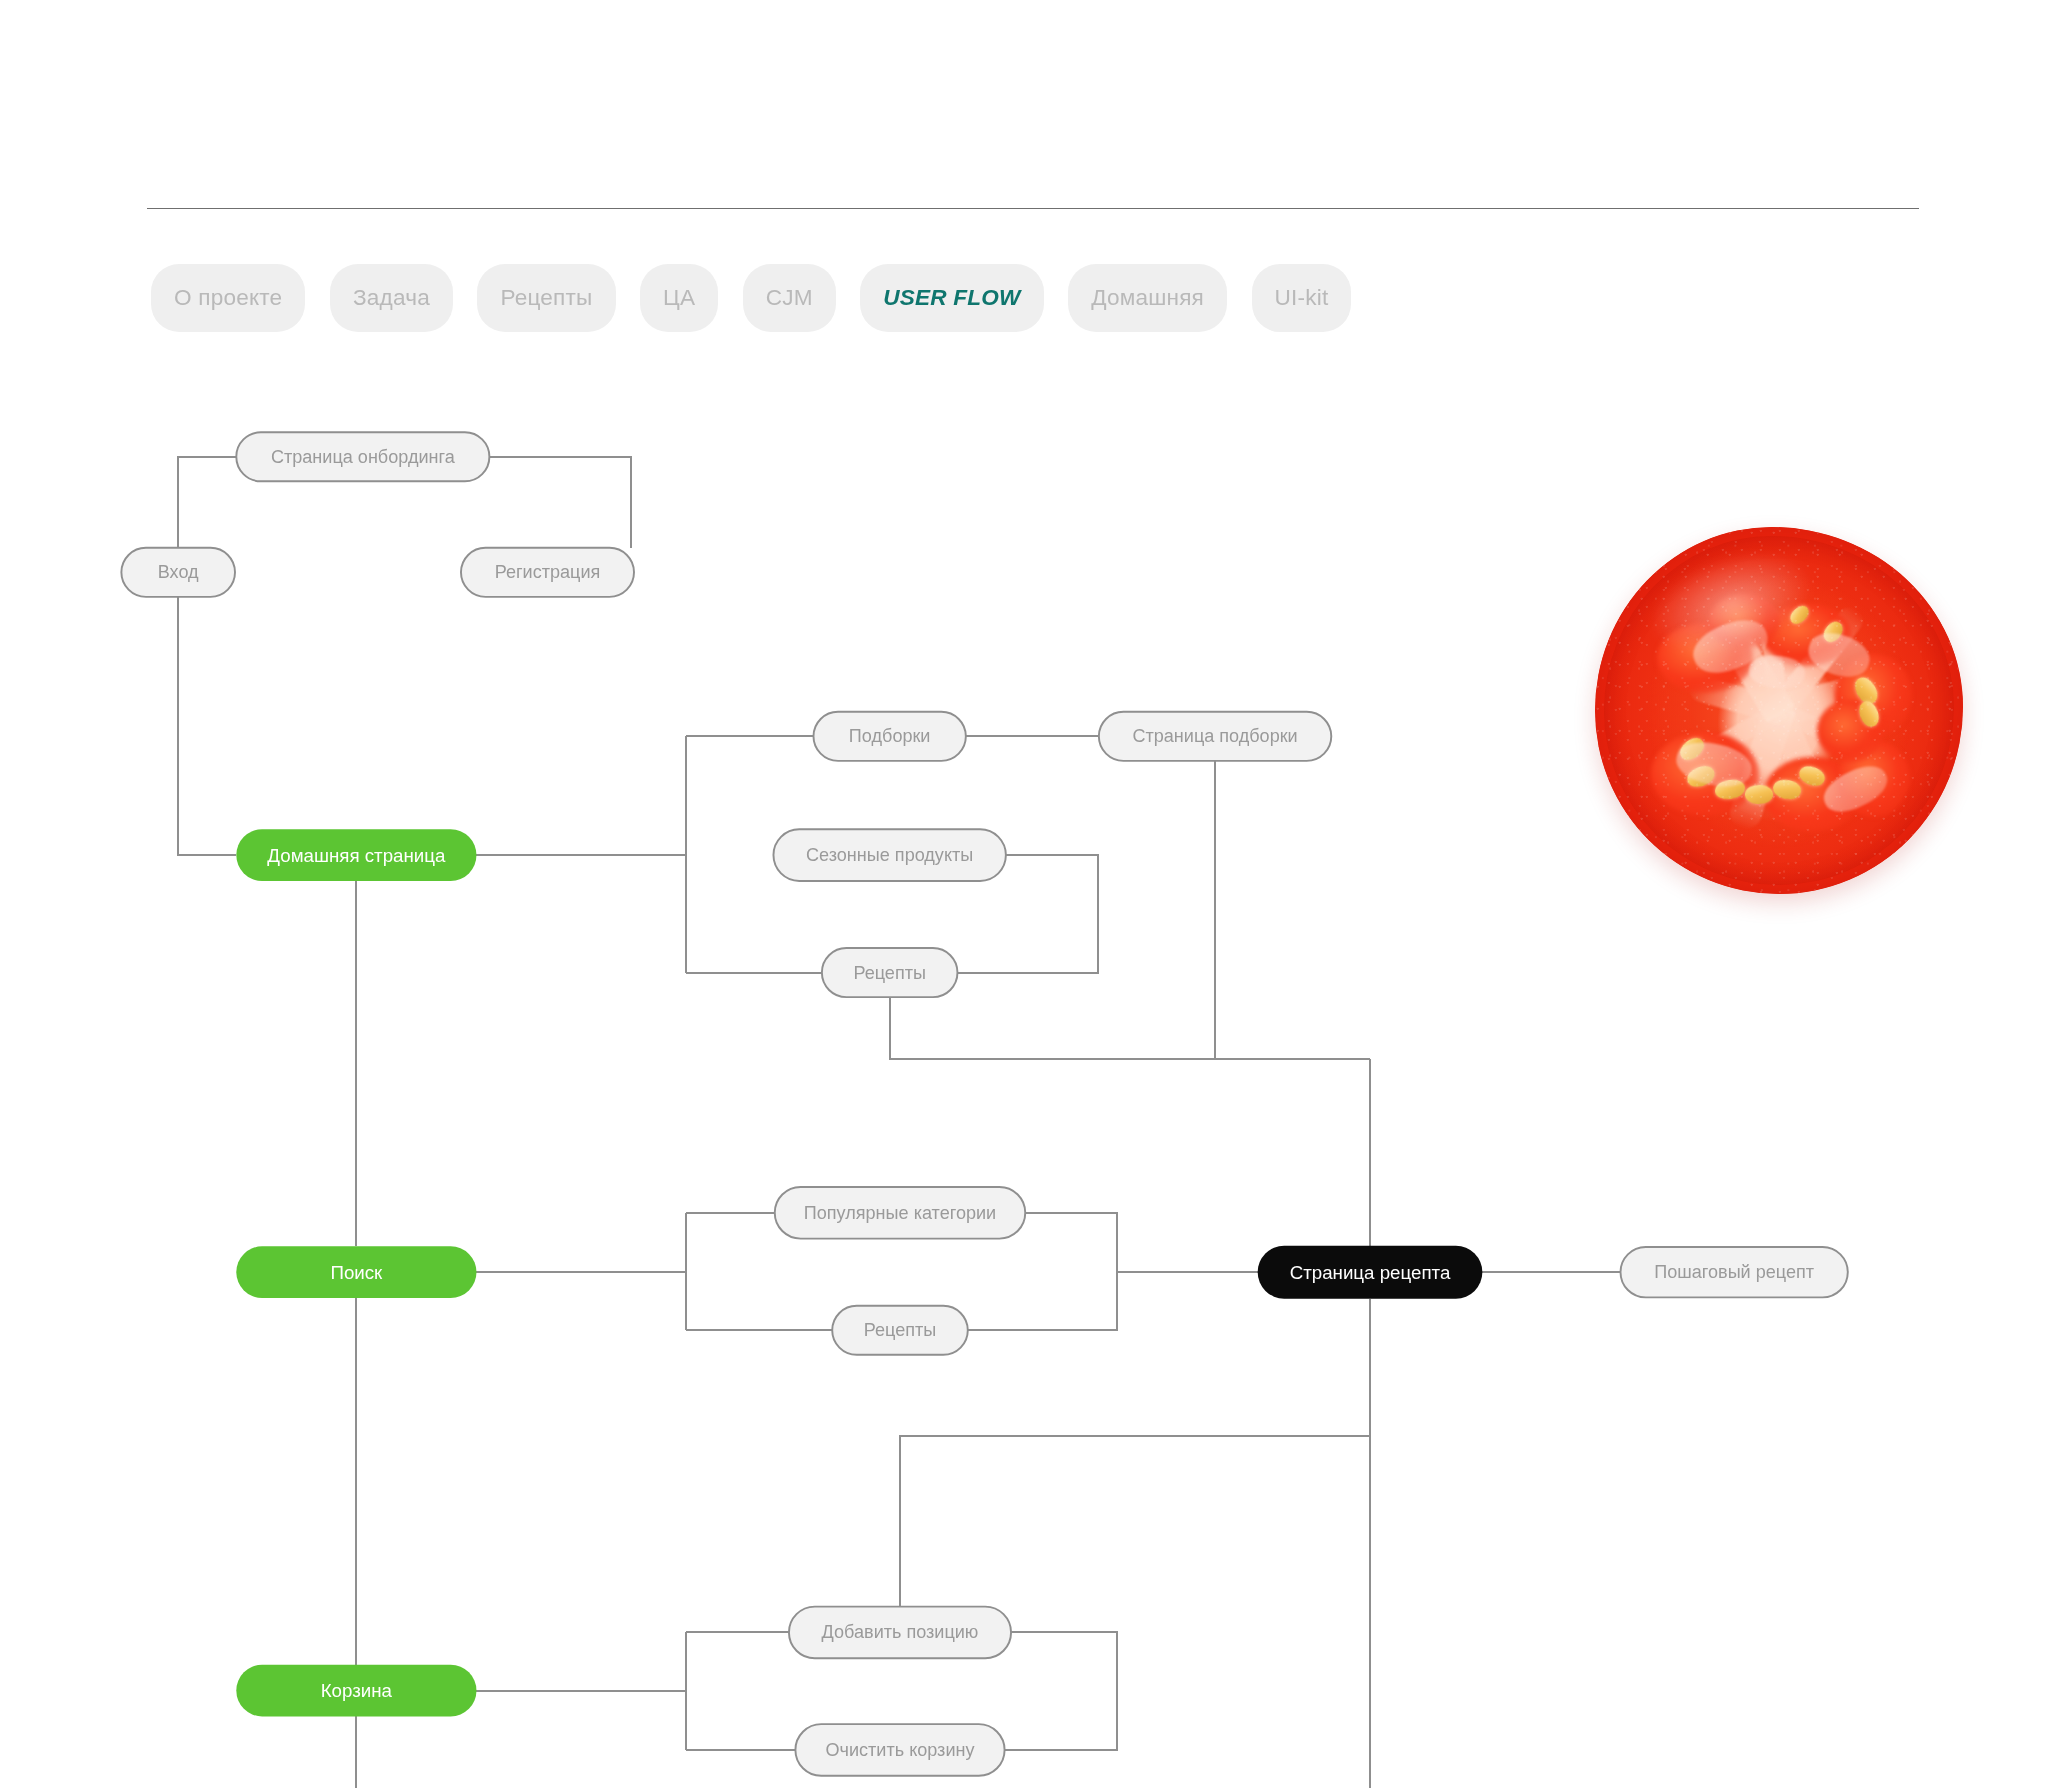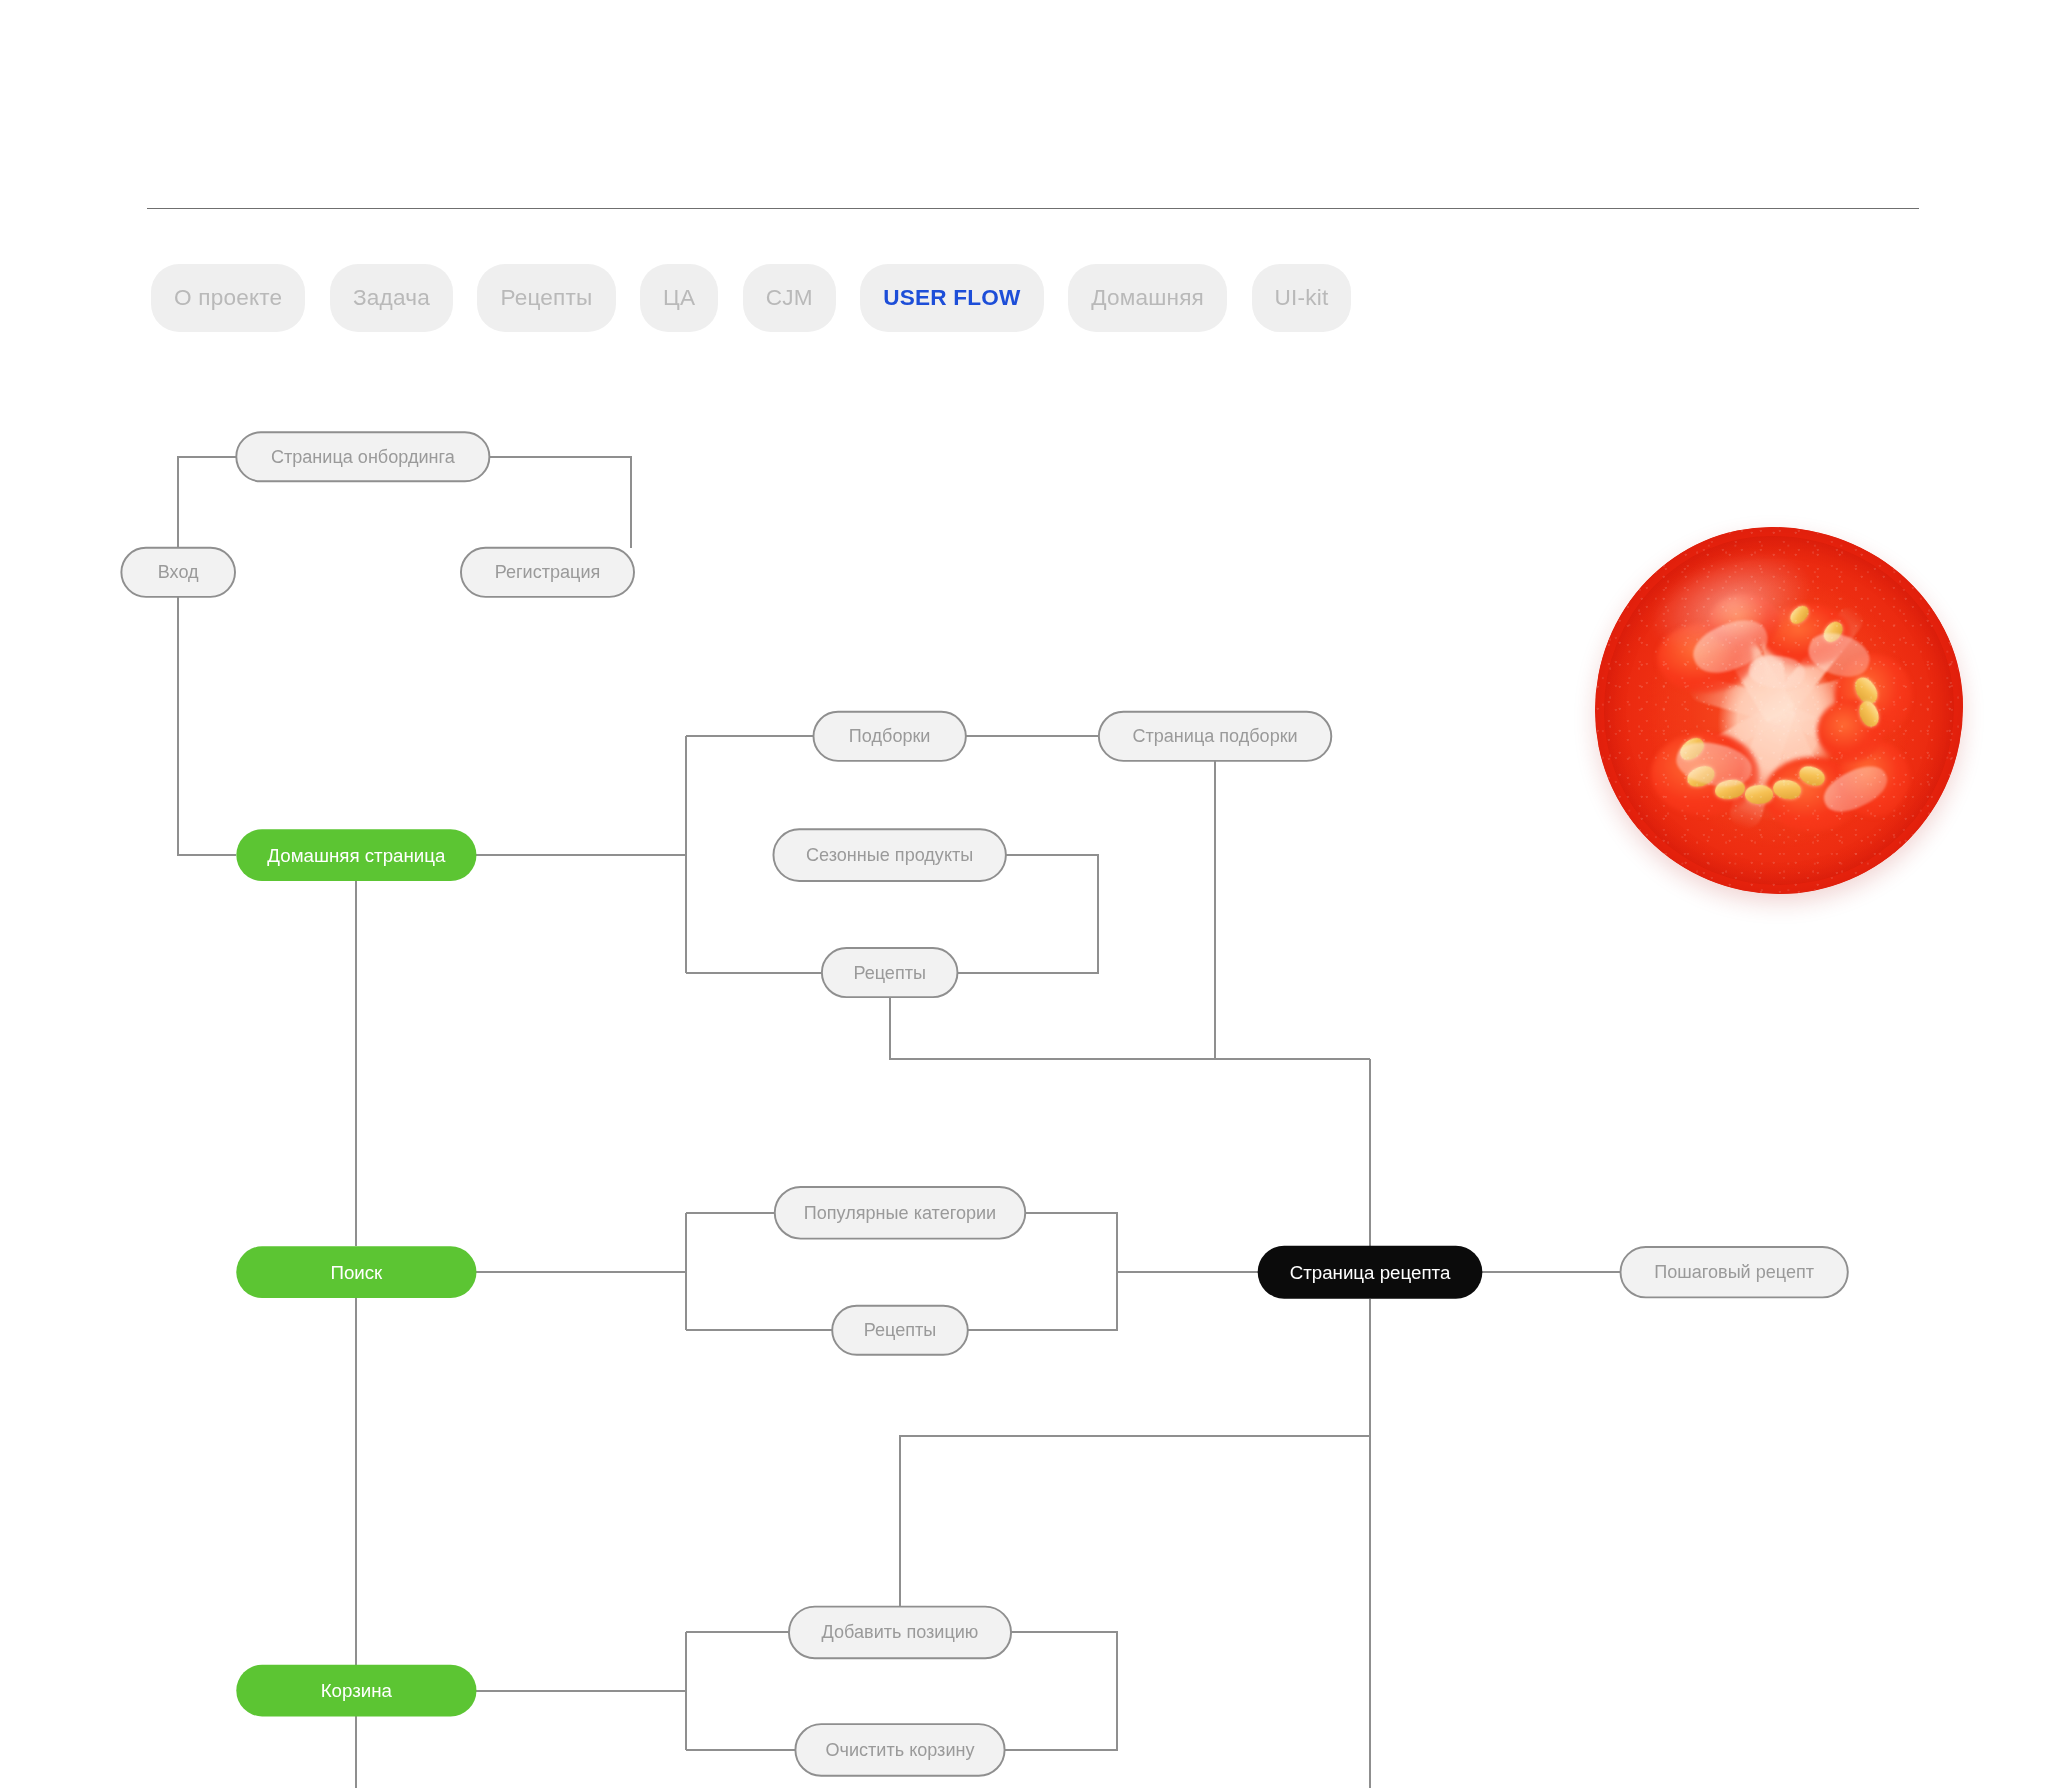--- a/index.html
+++ b/index.html
@@ -9,21 +9,21 @@
 
   #divider{position:absolute;left:147px;top:208px;width:1772px;height:1.3px;
            background:#6f6f6f;}
 
   #tabbar{position:absolute;left:151px;top:270px;height:56px;display:flex;
           align-items:center;gap:24.5px;}
   .tab{height:68px;border-radius:28px;display:flex;align-items:center;
        justify-content:center;background:#efefef;color:#b9b9b9;
        font-size:22.6px;font-weight:400;letter-spacing:0.2px;
        padding:0 23px;box-sizing:border-box;white-space:nowrap;cursor:pointer;}
-  .tab.active{background:#efefef;color:#1d4ed8;font-weight:700;}
+  .tab.active{background:#efefef;color:#0f766e;font-weight:700;font-style:italic;}
 
   #flow{position:absolute;left:0;top:0;width:2066px;height:1789px;}
 
   
   #tomato{position:absolute;left:1595px;top:527px;width:368px;height:367px;
           border-radius:48% 52% 50% 50% / 50% 49% 51% 50%;
           overflow:hidden;
           box-shadow:0 9px 22px rgba(180,30,20,.18);
           background:
             radial-gradient(ellipse 30% 34% at 50% 56%, rgba(255,226,210,.98) 0%, rgba(255,205,185,.75) 42%, rgba(255,160,130,0) 72%),

